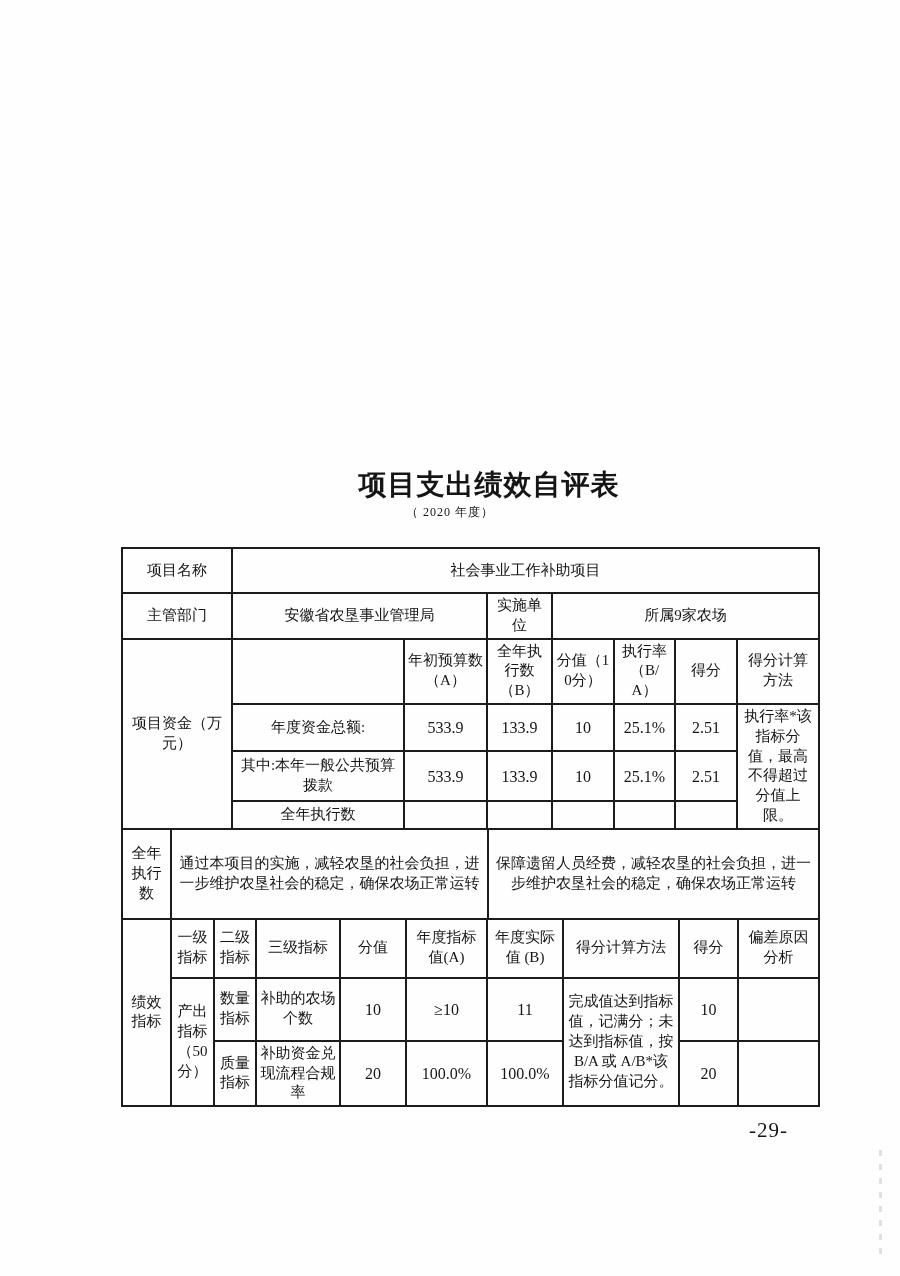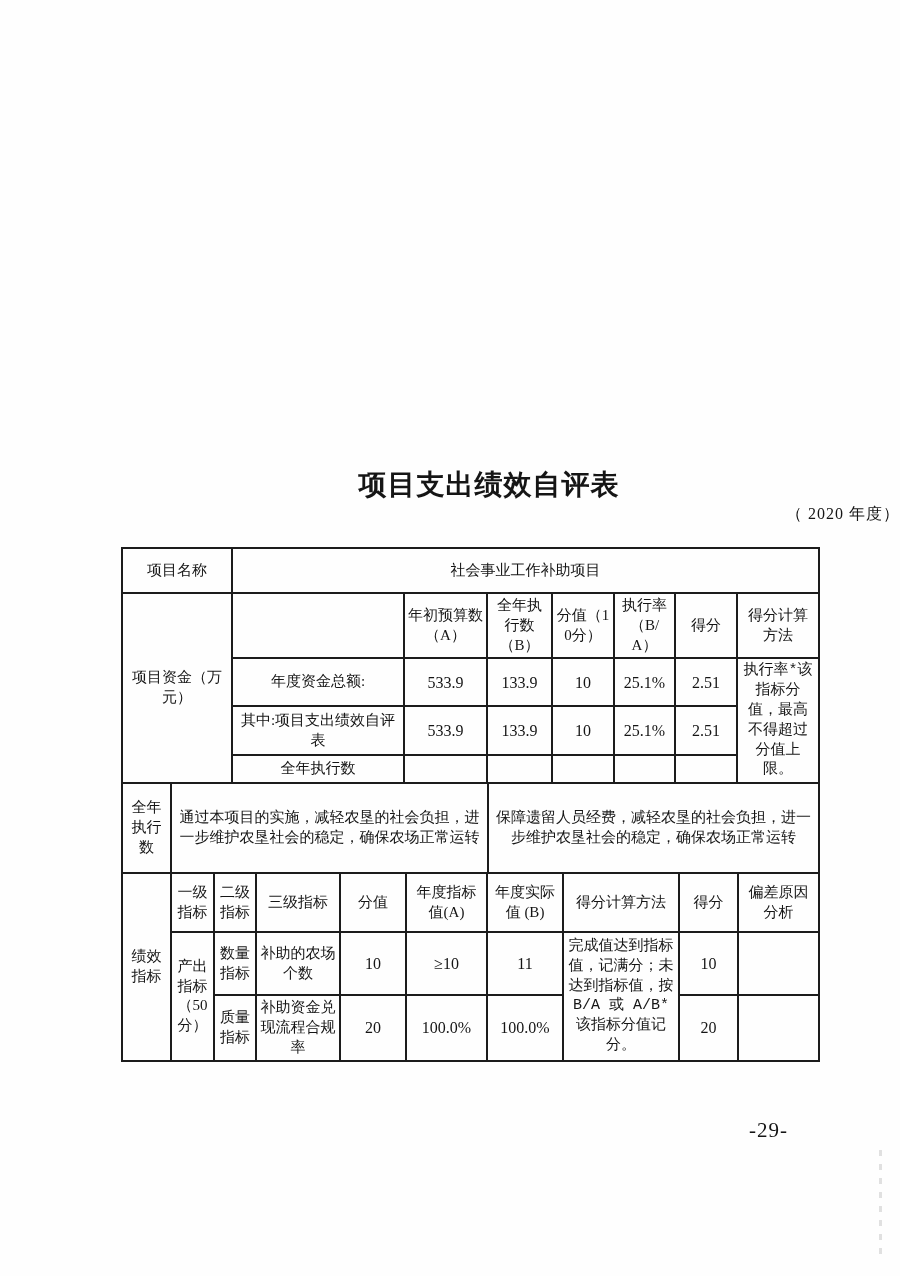--- a/index.html
+++ b/index.html
@@ -39,22 +39,22 @@
     font-family: "Liberation Sans", "DejaVu Sans", sans-serif;
     font-weight: bold;
     font-size: 28px;
     letter-spacing: 1px;
     padding-left: 39px;
   }
   .doc-subtitle {
     position: absolute;
     top: 504px; left: 0;
     width: 100%;
-    text-align: right;
-    font-size: 16px;
+    text-align: center;
+    font-size: 12px;
     letter-spacing: 1px;
   }
   .table-area {
     position: absolute;
     top: 547px; left: 121px;
     width: 697px;
     border-radius: 11px;
   }
   table.doc-table {
     border-collapse: collapse;
@@ -67,21 +67,21 @@
   .doc-table td, .doc-table th {
     border: 2px solid #1c1c1c;
     padding: 2px 3px;
     text-align: center;
     vertical-align: middle;
     font-weight: normal;
     word-break: break-all;
     overflow: hidden;
   }
   .num { font-size: 16px; }
-  .left-note { text-align: left; padding-left: 5px; font-family: Liberation Mono, monospace; }
+  .left-note { text-align: left; padding-left: 5px; }
   .page-number {
     position: absolute;
     top: 1118px; right: 112px;
     font-size: 21px;
     letter-spacing: 1px;
   }
 </style>
 </head>
 <body>
 
@@ -99,20 +99,26 @@
       <colgroup>
           <col style="width:110px">
           <col style="width:255px">
           <col style="width:65px">
           <col style="width:267px">
         </colgroup>
       <tbody>
           <tr style="height:45px">
         <td>项目名称</td>
         <td colspan="3">社会事业工作补助项目</td>
+      </tr>
+      <tr style="height:45px">
+        <td>主管部门</td>
+        <td>安徽省农垦事业管理局</td>
+        <td>实施单位</td>
+        <td>所属9家农场</td>
       </tr>
     </tbody>
       </table>
 
     <table class="doc-table">
       <colgroup>
         <col style="width:110px">
           <col style="width:172px">
           <col style="width:83px">
           <col style="width:65px">
@@ -135,21 +141,21 @@
       <tr style="height:46px">
         <td>年度资金总额:</td>
         <td class="num">533.9</td>
         <td class="num">133.9</td>
         <td class="num">10</td>
         <td class="num">25.1%</td>
         <td class="num">2.51</td>
         <td rowspan="3" class="left-note">执行率*该指标分值，最高不得超过分值上限。</td>
       </tr>
       <tr style="height:48px">
-        <td>其中:项目支出绩效自评表</td>
+        <td>其中:本年一般公共预算拨款</td>
         <td class="num">533.9</td>
         <td class="num">133.9</td>
         <td class="num">10</td>
         <td class="num">25.1%</td>
         <td class="num">2.51</td>
       </tr>
       <tr style="height:27px">
         <td>全年执行数</td>
         <td></td>
         <td></td>

